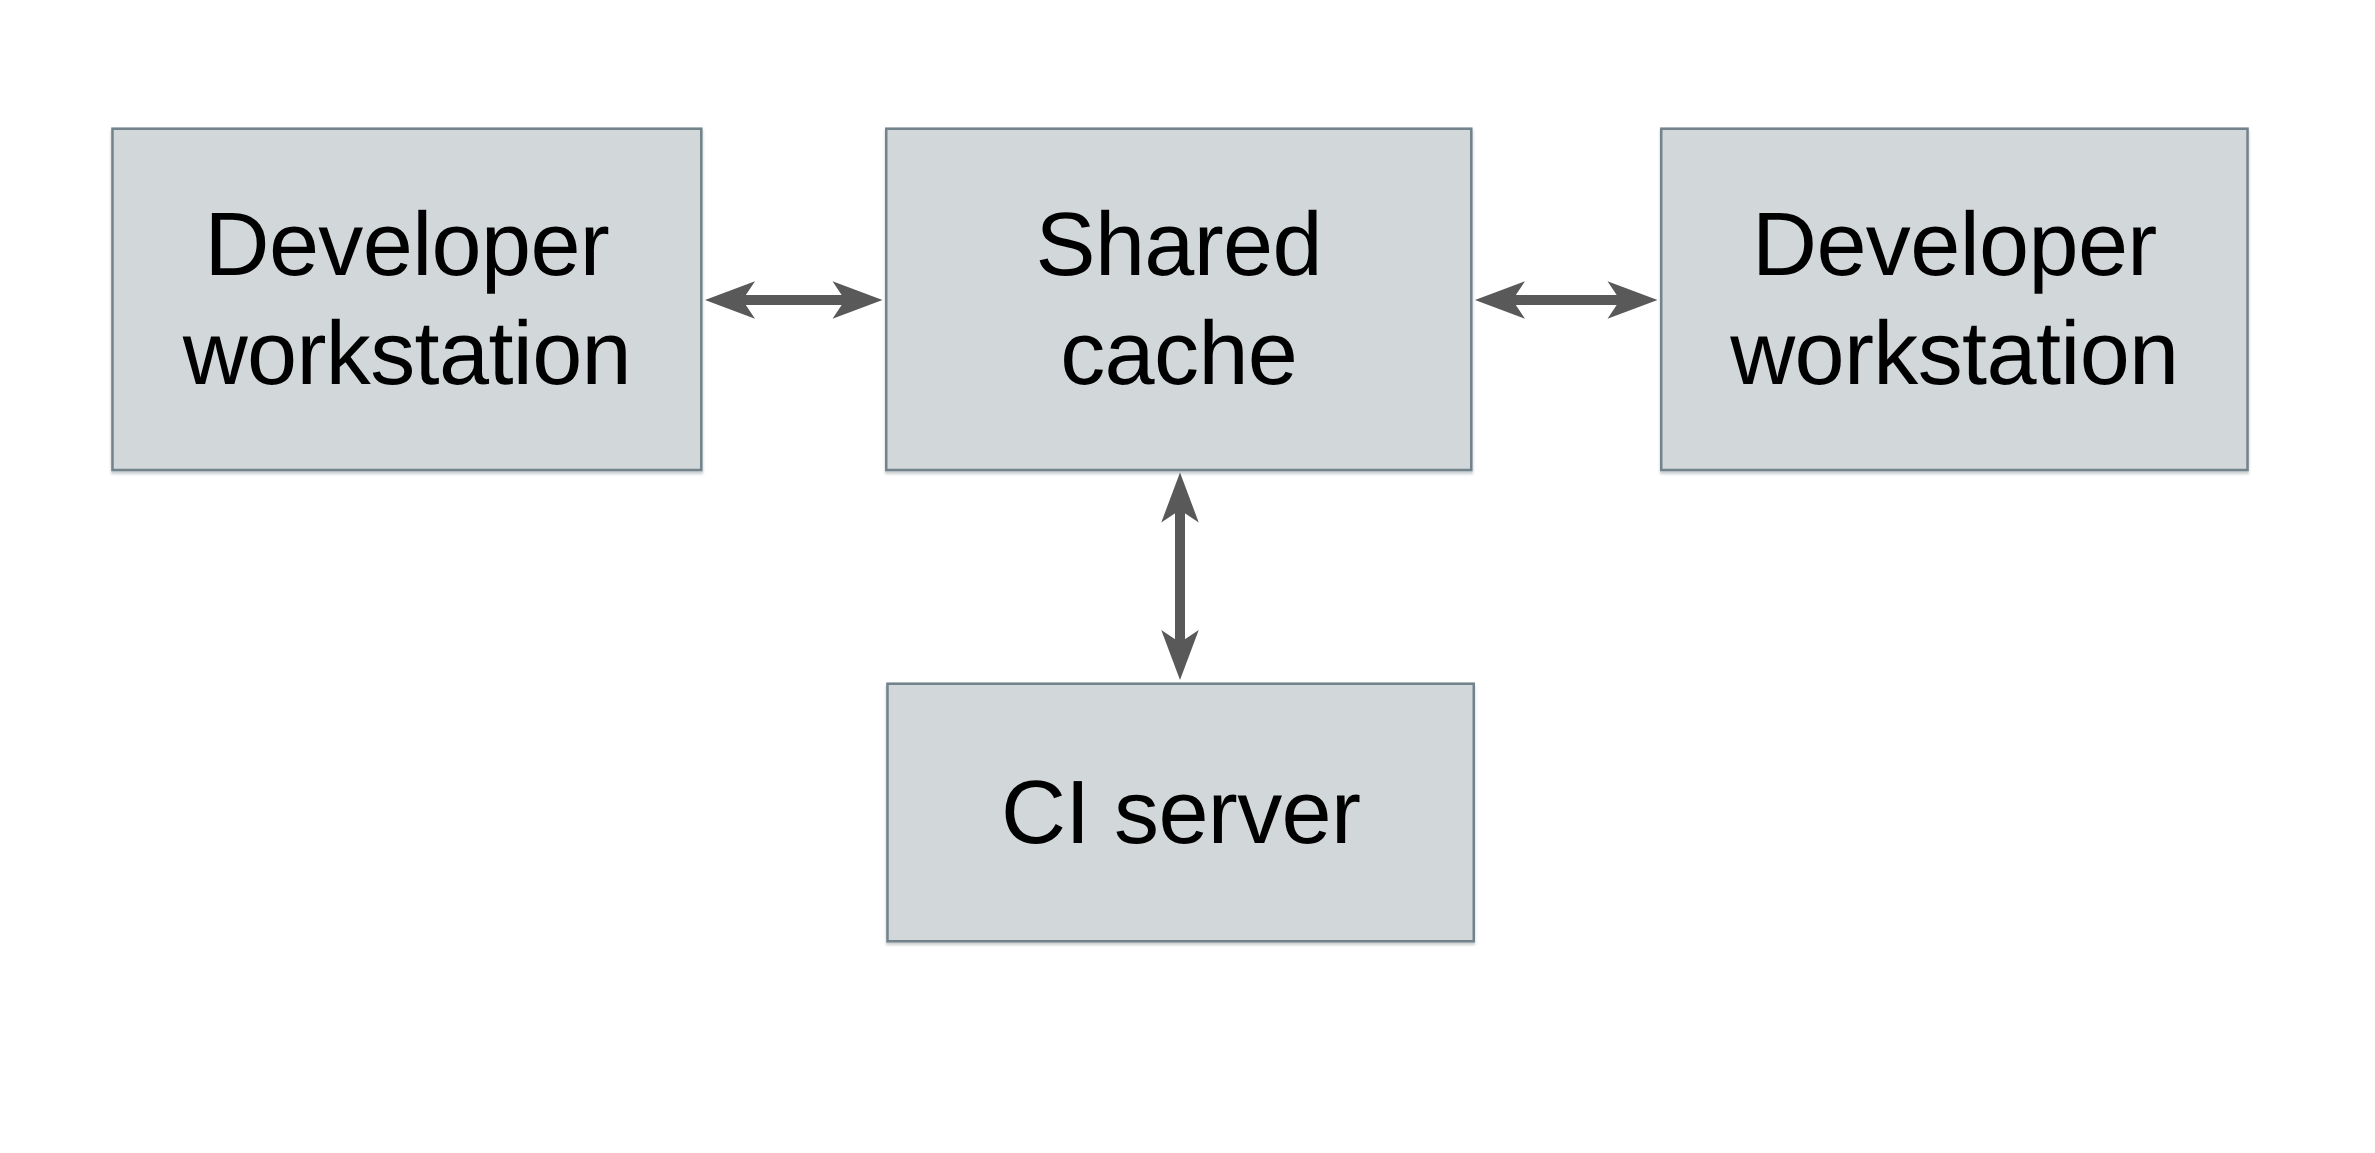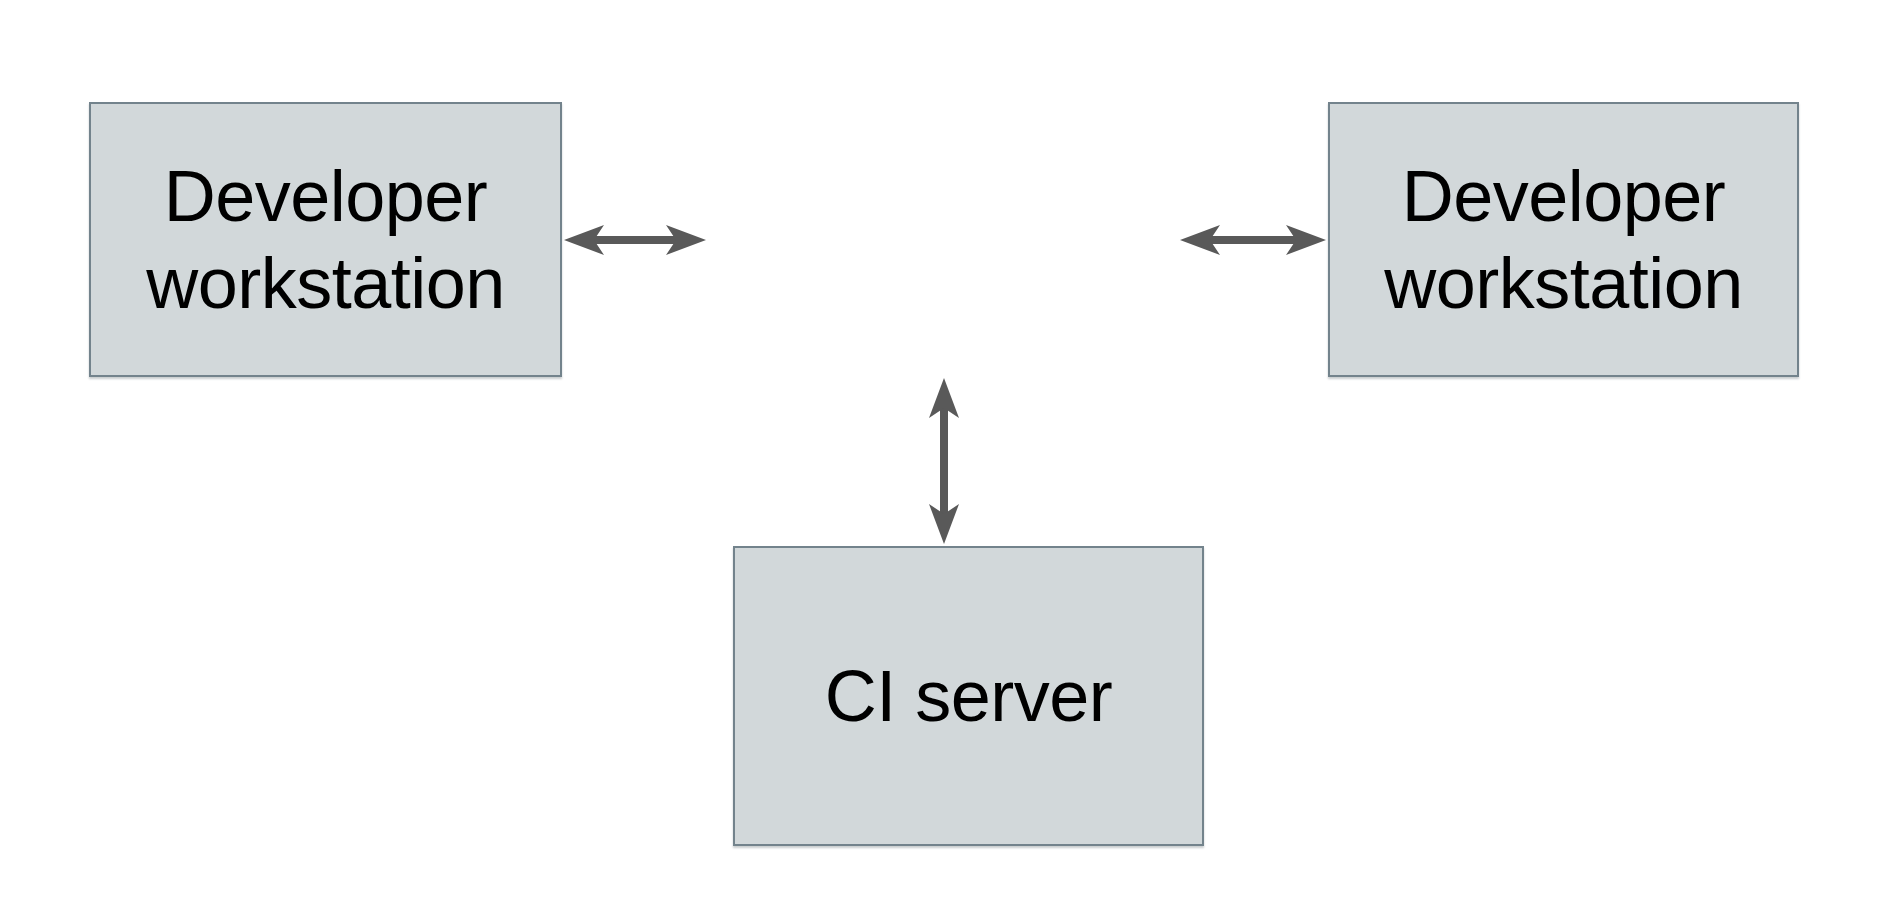--- a/index.html
+++ b/index.html
@@ -32,38 +32,42 @@
     font-size: 72px;
     line-height: 1.2;
     color: var(--text);
     text-align: center;
     white-space: pre-line;
     letter-spacing: -0.5px;
   }
   .node-left   { left: 89px;   top: 102px; width: 473px; height: 275px; }
   .node-center { left: 708px;  top: 102px; width: 470px; height: 275px; }
   .node-right  { left: 1328px; top: 102px; width: 471px; height: 275px; }
-  .node-bottom { left: 709px;  top: 546px; width: 471px; height: 300px; margin-left: 24px; }
+  .node-bottom { left: 709px;  top: 546px; width: 471px; height: 208px; }
   .arrow { position: absolute; display: block; }
   .arrow line { stroke: var(--arrow); stroke-width: 8; }
   .arrow polygon { fill: var(--arrow); }
   .arrow-h-left  { left: 562px;  top: 218px; }
   .arrow-h-right { left: 1178px; top: 218px; }
   .arrow-v       { left: 922px;  top: 376px; }
 </style>
 </head>
 <body>
 
 <div class="canvas">
 
   <div class="node node-left">
     <div class="node-label">Developer
 workstation</div>
   </div>
 
+  <div class="node node-center">
+    <div class="node-label">Shared
+cache</div>
+  </div>
 
   <div class="node node-right">
     <div class="node-label">Developer
 workstation</div>
   </div>
 
   <div class="node node-bottom">
     <div class="node-label">CI server</div>
   </div>
 

